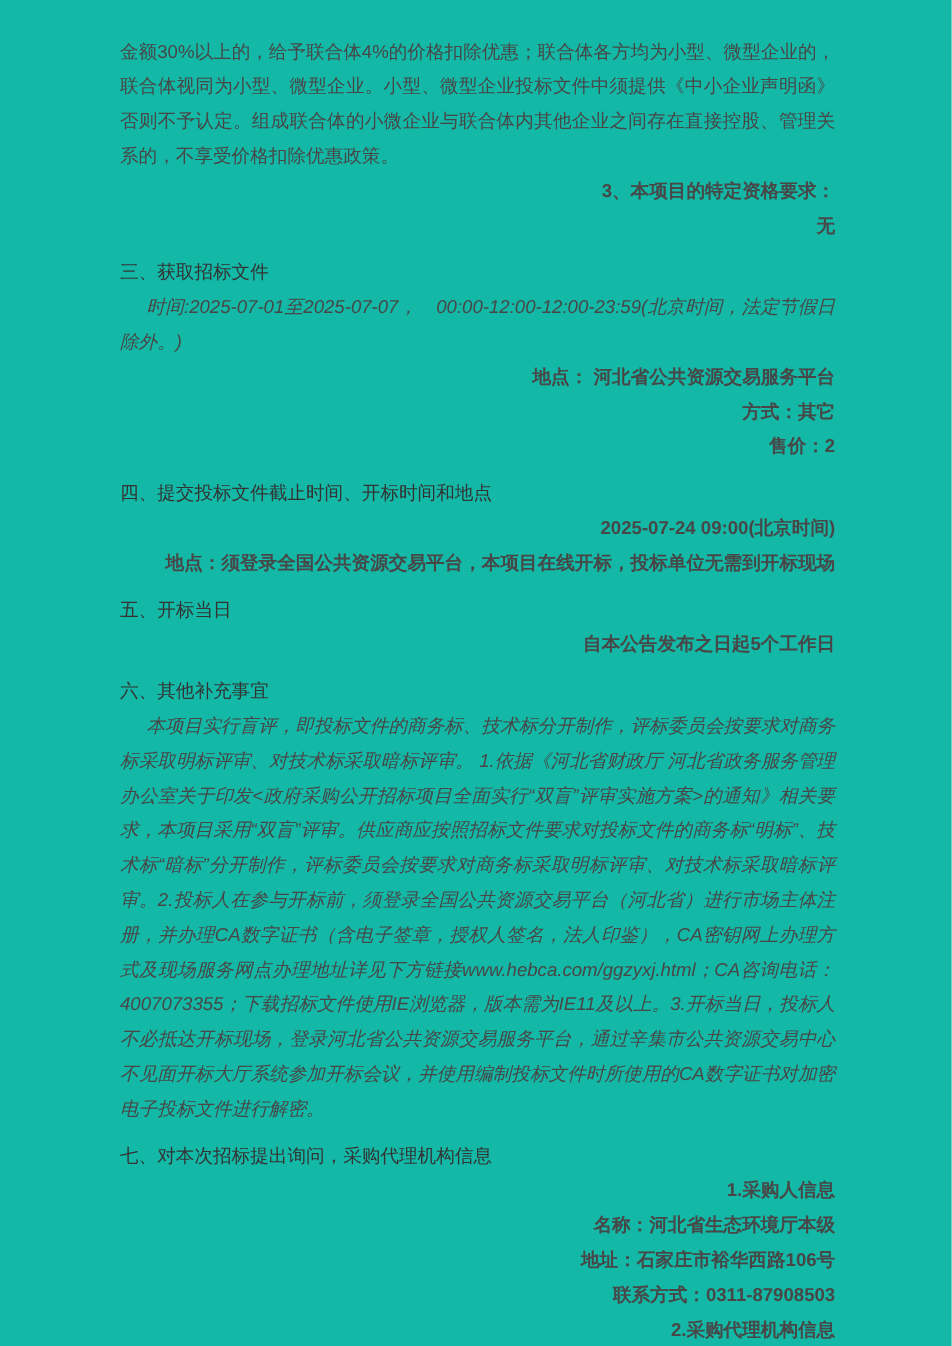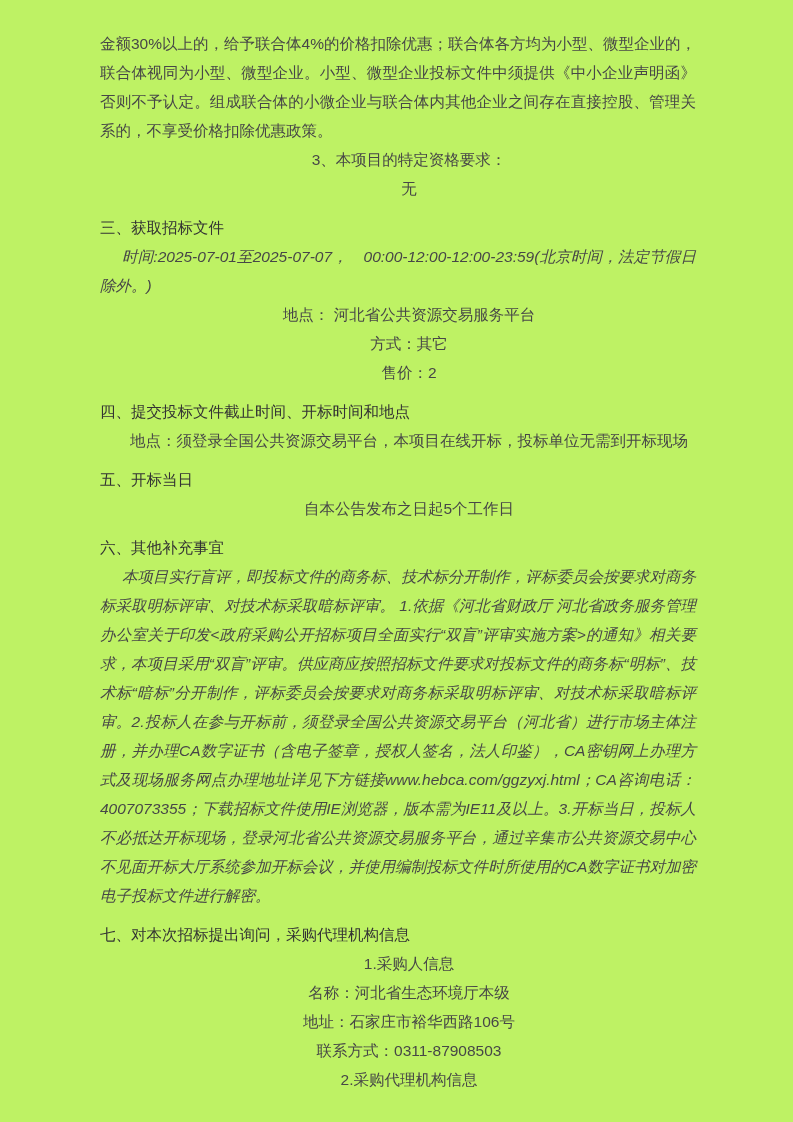--- a/index.html
+++ b/index.html
@@ -8,40 +8,41 @@
     width: 793px;
     height: 1122px;
     overflow: hidden;
     background: #ffffff;
   }
   .page {
     box-sizing: border-box;
     width: 793px;
     height: 1122px;
     padding: 29px 97px 20px 100px;
-    background: #bef264;
+    background: #14b8a6;
     font-family: "Liberation Sans", "DejaVu Sans", sans-serif;
     font-size: 15.5px;
     line-height: 29px;
     color: #474747;
   }
   p {
     margin: 0;
     text-align: justify;
     word-break: break-all;
   }
   .hang {
     
     text-indent: 22px;
     font-style: italic;
   }
   .indent {
     
     padding-left: 22px;
-    text-align: center;
+    text-align: right;
+    font-weight: bold;
   }
   .heading {
     margin: 10px 0 0 0;
     font-weight: normal;
     color: #333333;
     text-align: left;
     word-break: break-all;
   }
 </style>
 </head>
@@ -53,20 +54,21 @@
   <p class="indent">3、本项目的特定资格要求：</p>
   <p class="indent">无</p>
 
   <p class="heading">三、获取招标文件</p>
   <p class="hang">时间:2025-07-01至2025-07-07，　00:00-12:00-12:00-23:59(北京时间，法定节假日除外。)</p>
   <p class="indent">地点： 河北省公共资源交易服务平台</p>
   <p class="indent">方式：其它</p>
   <p class="indent">售价：2</p>
 
   <p class="heading">四、提交投标文件截止时间、开标时间和地点</p>
+  <p class="indent">2025-07-24 09:00(北京时间)</p>
   <p class="indent">地点：须登录全国公共资源交易平台，本项目在线开标，投标单位无需到开标现场</p>
 
   <p class="heading">五、开标当日</p>
   <p class="indent">自本公告发布之日起5个工作日</p>
 
   <p class="heading">六、其他补充事宜</p>
   <p class="hang">本项目实行盲评，即投标文件的商务标、技术标分开制作，评标委员会按要求对商务标采取明标评审、对技术标采取暗标评审。 1.依据《河北省财政厅 河北省政务服务管理办公室关于印发&lt;政府采购公开招标项目全面实行“双盲”评审实施方案&gt;的通知》相关要求，本项目采用“双盲”评审。供应商应按照招标文件要求对投标文件的商务标“明标”、技术标“暗标”分开制作，评标委员会按要求对商务标采取明标评审、对技术标采取暗标评审。2.投标人在参与开标前，须登录全国公共资源交易平台（河北省）进行市场主体注册，并办理CA数字证书（含电子签章，授权人签名，法人印鉴），CA密钥网上办理方式及现场服务网点办理地址详见下方链接www.hebca.com/ggzyxj.html；CA咨询电话：4007073355；下载招标文件使用IE浏览器，版本需为IE11及以上。3.开标当日，投标人不必抵达开标现场，登录河北省公共资源交易服务平台，通过辛集市公共资源交易中心不见面开标大厅系统参加开标会议，并使用编制投标文件时所使用的CA数字证书对加密电子投标文件进行解密。</p>
 
   <p class="heading">七、对本次招标提出询问，采购代理机构信息</p>
   <p class="indent">1.采购人信息</p>

